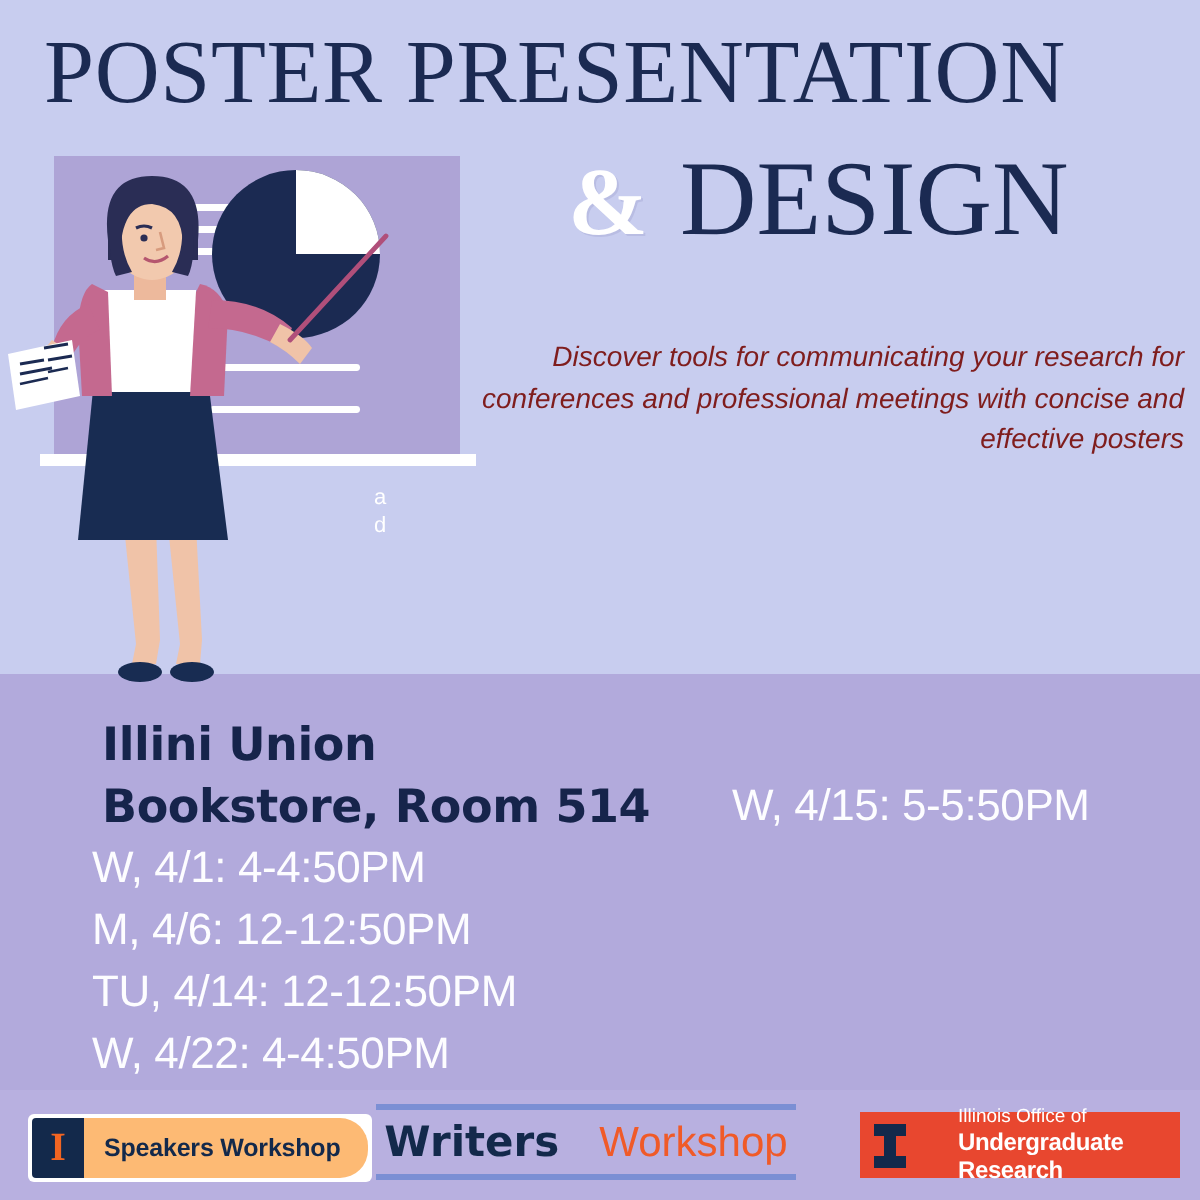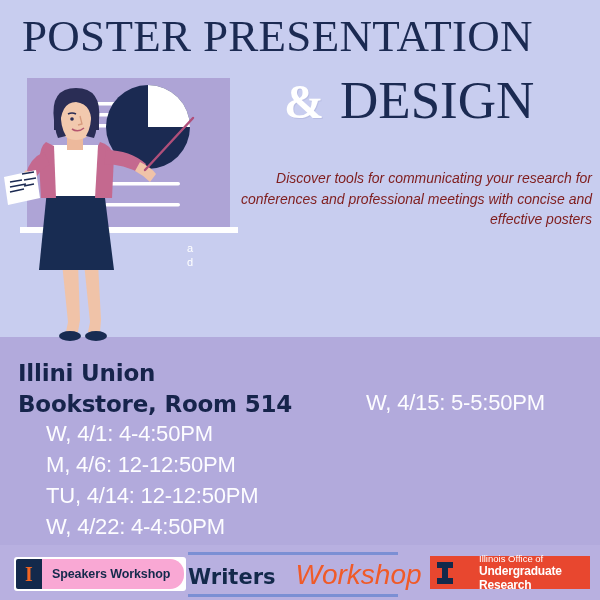--- a/index.html
+++ b/index.html
@@ -97,20 +97,21 @@
     left: 338px; top: 388px;
     width: 256px;
   }
   .sched-head {
     font-family: "DejaVu Sans", sans-serif;
     font-weight: bold;
     font-size: 23px;
     line-height: 1.33;
     color: #16244b;
     letter-spacing: -0.2px;
+    margin-left: 33px;
   }
   .sched-item {
     font-family: "Liberation Sans", sans-serif;
     font-size: 22px;
     line-height: 1.4;
     color: #fdfdff;
     letter-spacing: -0.2px;
     margin-left: 28px;
   }
 
@@ -134,21 +135,21 @@
     border-radius: 2px 0 0 2px;
   }
   .i-glyph-orange {
     color: #f26522;
     font-family: "Liberation Serif", serif;
     font-weight: bold;
     font-size: 20px;
     line-height: 1;
   }
   .pill-orange {
-    background: #f9a8d4;
+    background: #fdba74;
     border-radius: 0 14px 14px 0;
     padding: 0 14px 0 10px;
     display: flex;
     align-items: center;
     color: #13294b;
     font-size: 12.5px;
     font-weight: bold;
     letter-spacing: -0.1px;
   }
 
@@ -163,22 +164,21 @@
     white-space: nowrap;
   }
   .wr-a {
     font-family: "DejaVu Sans", sans-serif;
     font-weight: bold;
     font-size: 21px;
     color: #13294b;
   }
   .wr-b {
     font-family: "Liberation Sans", sans-serif;
-    font-style: italic;
-    font-size: 28px;
+    font-size: 21px;
     color: #f05a28;
     margin-left: 20px;
   }
 
   .logo-uor {
     position: absolute;
     left: 430px; top: 556px;
     width: 160px; height: 33px;
     background: #e8472f;
     display: flex;

